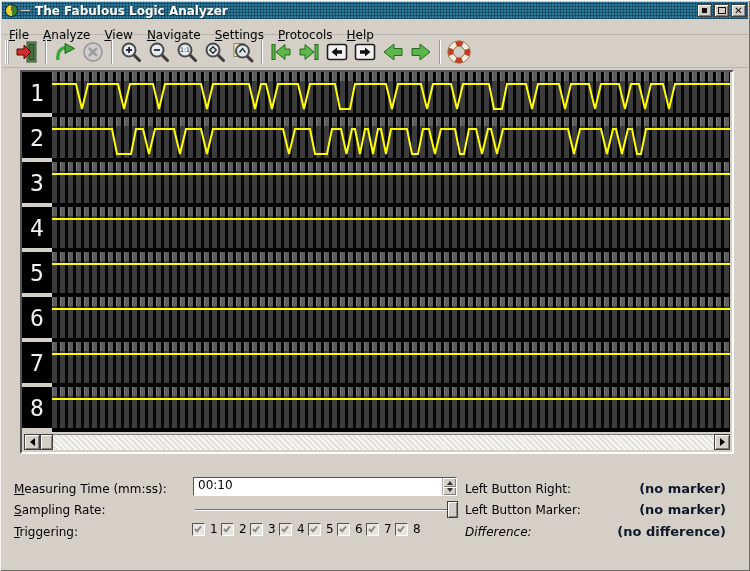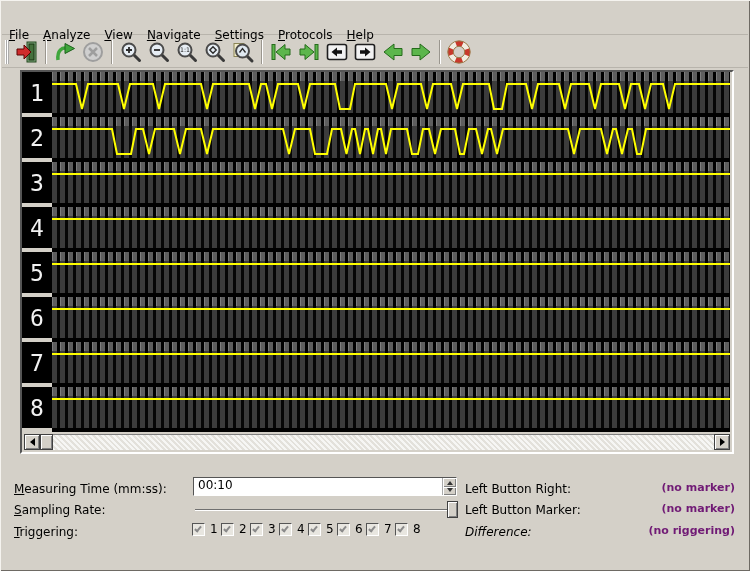--- a/index.html
+++ b/index.html
@@ -56,21 +56,21 @@
   .tri-l{width:0;height:0;border:4px solid transparent;border-right:5px solid #000;margin-left:-4px;}
   .tri-r{width:0;height:0;border:4px solid transparent;border-left:5px solid #000;margin-right:-4px;}
   .sthumb{width:13px;height:16px;flex:none;background:#d4d0c8;border:1px solid #404040;
     box-shadow:inset 1px 1px 0 #fff, inset -1px -1px 0 #808080;}
   .strough{flex:1;background:repeating-linear-gradient(45deg,#f6f6f4 0 2px,#e3e1db 2px 4px);
     border-top:1px solid #808080;}
   
   .bp-label{position:absolute;left:14px;font-size:12px;color:#000;white-space:nowrap;}
   .bp-label u{text-decoration:underline;}
   .bp-rlabel{position:absolute;left:465px;font-size:12px;color:#000;white-space:nowrap;}
-  .bp-value{position:absolute;right:15px;width:170px;text-align:right;font-size:11px;font-weight:bold;color:#701a75;white-space:nowrap;}
+  .bp-value{position:absolute;right:24px;width:170px;text-align:right;font-size:13px;font-weight:bold;color:#0f172a;white-space:nowrap;}
   .time-field{position:absolute;left:193px;top:477px;width:264px;height:19px;background:#fff;
     border:1px solid;border-color:#555 #fff #fff #555;display:flex;}
   .time-input{flex:1;border:none;outline:none;background:#fff;font-size:12px;padding:0 0 4px 4px;color:#000;}
   .spin{width:14px;display:flex;flex-direction:column;border-left:1px solid #aaa;}
   .spin div{flex:1;background:#d4d0c8;box-shadow:inset 1px 1px 0 #fff, inset -1px -1px 0 #808080;
     display:flex;align-items:center;justify-content:center;}
   .sp-up{width:0;height:0;border:3px solid transparent;border-bottom:4px solid #333;margin-top:-2px;}
   .sp-dn{width:0;height:0;border:3px solid transparent;border-top:4px solid #333;margin-bottom:-2px;}
   .slider{position:absolute;left:195px;top:501px;width:263px;height:17px;}
   .slider .groove{position:absolute;left:0;right:6px;top:8px;height:2px;background:#707070;border-bottom:1px solid #fff;}
@@ -82,20 +82,38 @@
     position:relative;flex:none;}
   .cb .tick{position:absolute;left:3px;top:1px;width:4px;height:7px;border:solid #8a8a8a;
     border-width:0 2px 2px 0;transform:rotate(40deg);}
   .trig .num{font-size:12px;margin-left:5px;color:#000;}
 </style>
 </head>
 <body>
 
 <div class="window">
 
+  <div class="titlebar">
+    <span class="app-icon">
+      <span class="ball"></span>
+      <span class="pin"></span>
+    </span>
+    <span class="title">The Fabulous Logic Analyzer</span>
+    <span class="winbtns">
+      <span class="wbtn">
+          <span class="glyph-min"></span>
+        </span>
+      <span class="wbtn">
+          <span class="glyph-max"></span>
+        </span>
+      <span class="wbtn">
+          <span class="glyph-close">✕</span>
+        </span>
+    </span>
+  </div>
 
   <div class="menubar">
     <span class="menu-item"><u>F</u>ile</span>
     <span class="menu-item"><u>A</u>nalyze</span>
     <span class="menu-item"><u>V</u>iew</span>
     <span class="menu-item"><u>N</u>avigate</span>
     <span class="menu-item"><u>S</u>ettings</span>
     <span class="menu-item"><u>P</u>rotocols</span>
     <span class="menu-item"><u>H</u>elp</span>
   </div>
@@ -353,16 +371,16 @@
           <span class="num">7</span>
         </span>
         <span class="trig">
           <span class="cb">
             <span class="tick"></span>
           </span>
           <span class="num">8</span>
         </span>
       </span>
     <span class="bp-rlabel" style="top:525px;font-style:italic;">Difference:</span>
-    <span class="bp-value" style="top:524px;">(no riggering)</span>
+    <span class="bp-value" style="top:524px;">(no difference)</span>
   </div>
 
 </div>
 
 </body></html>

